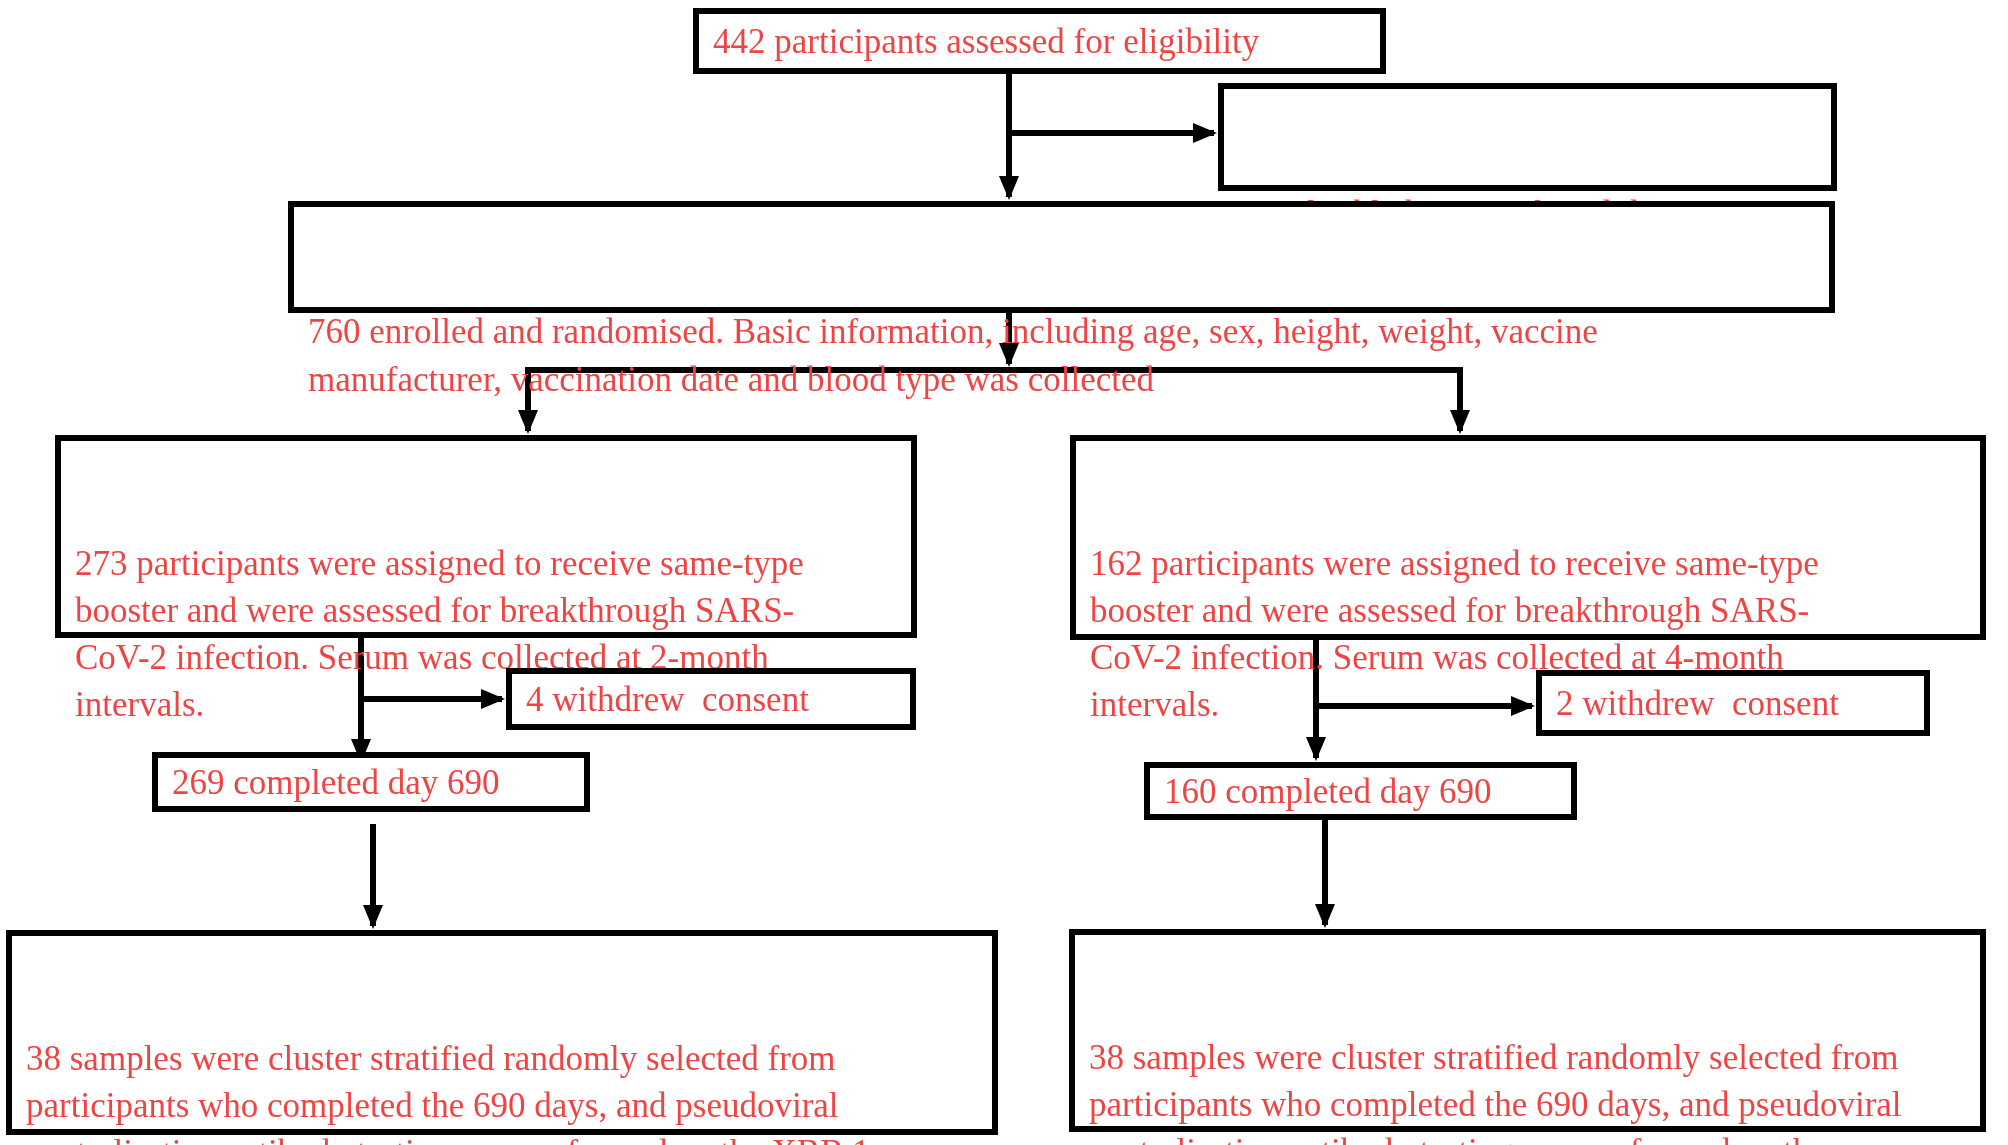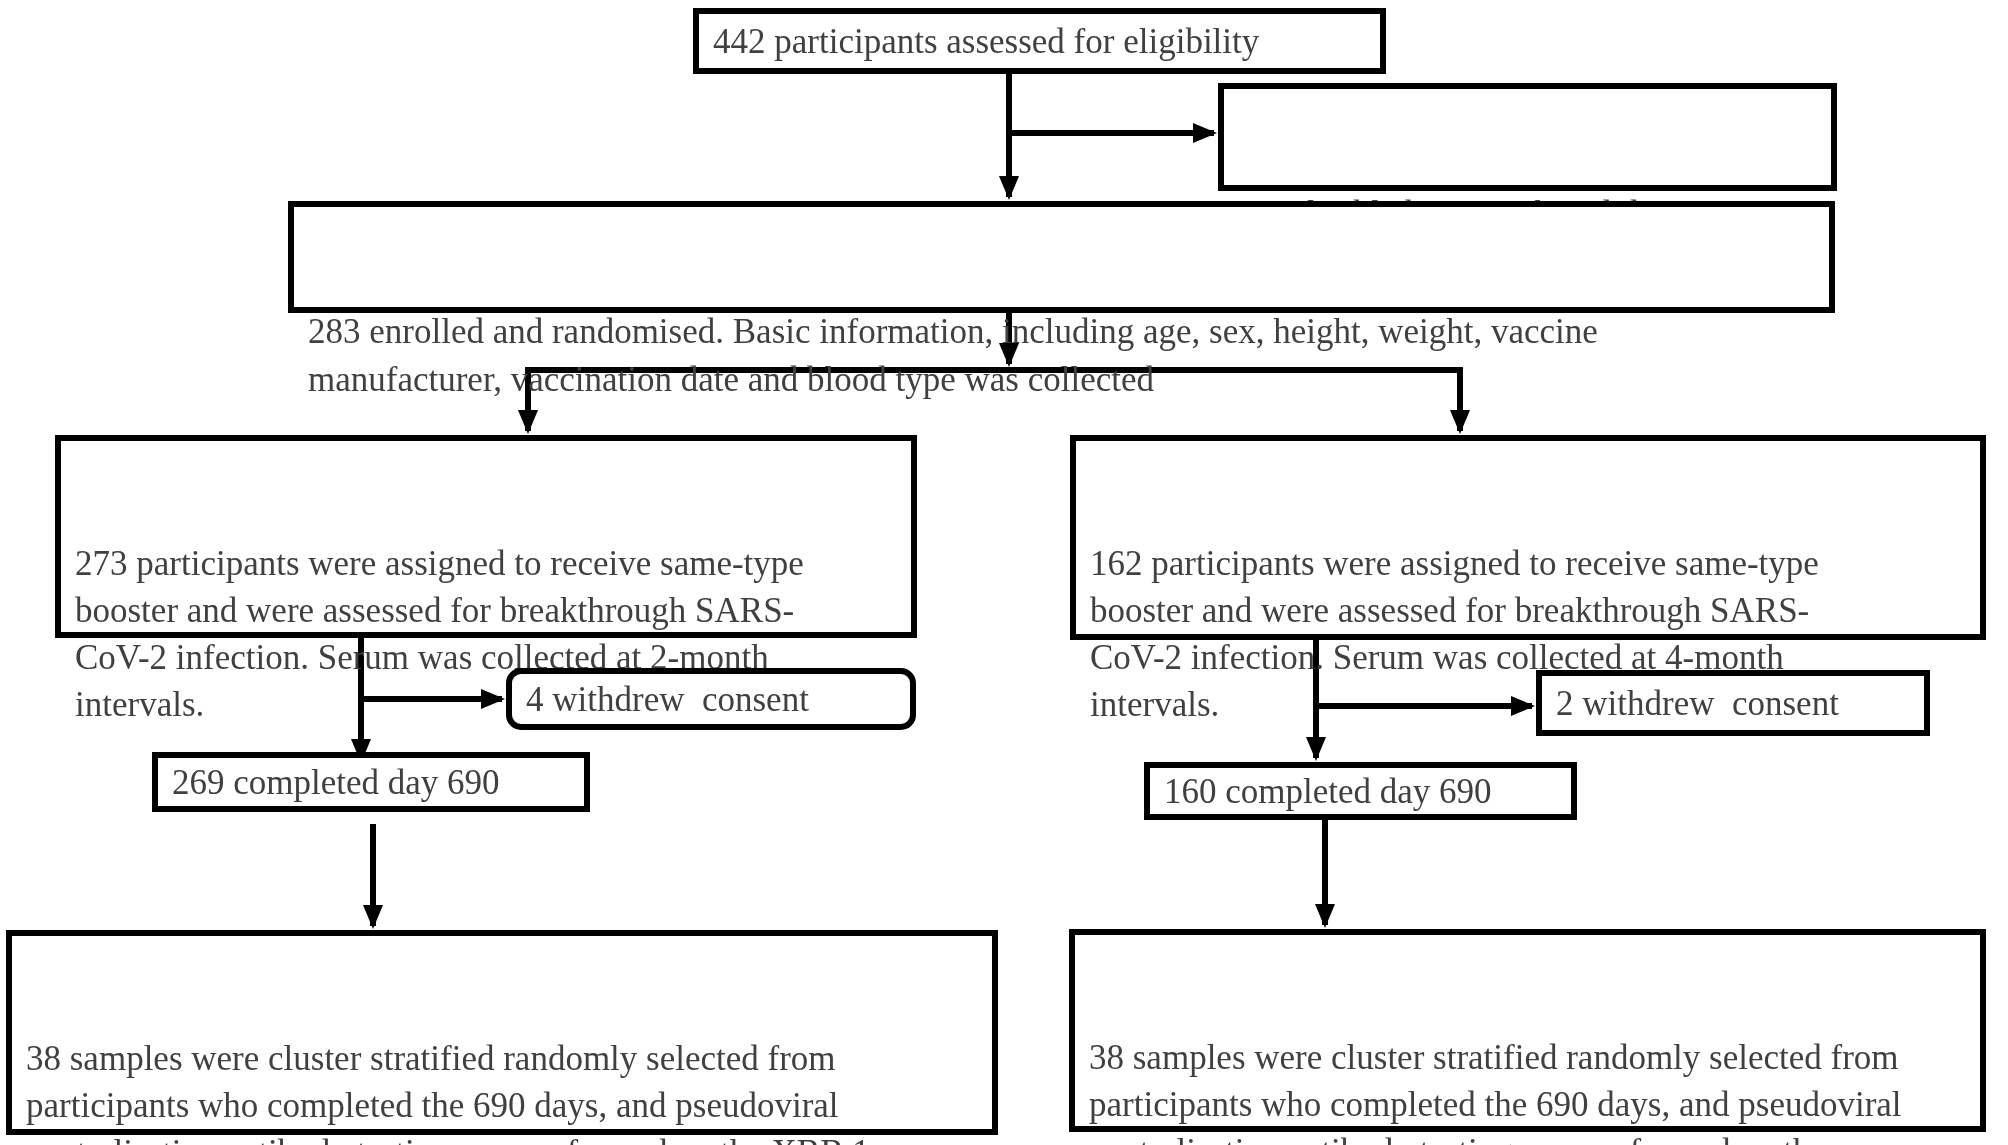--- a/index.html
+++ b/index.html
@@ -1,21 +1,21 @@
 <!DOCTYPE html>
 <html><head>
 <meta charset="utf-8">
 <style>
   html,body{margin:0;padding:0;background:#ffffff;}
   #canvas{
     position:relative;
     width:2008px;height:1145px;
     background:#ffffff;
     font-family:"Liberation Serif","DejaVu Serif",serif;
-    color:#404040;
+    color:#ef4444;
     overflow:hidden;
   }
   #connectors{
     position:absolute;left:0;top:0;width:2008px;height:1145px;
     pointer-events:none;
   }
   .box{
     position:absolute;
     box-sizing:border-box;
     border:6px solid #000000;
@@ -64,39 +64,39 @@
   <div class="box single" style="left:693px;top:8px;width:693px;height:66px;">
     <span>442 participants assessed for eligibility</span>
   </div>
 
   <div class="box multi" style="left:1218px;top:83px;width:619px;height:108px;line-height:48px;">
     <div class="lines">7 ineligible because they did not meet
 inclusion criteria</div>
   </div>
 
   <div class="box multi" style="left:288px;top:201px;width:1547px;height:112px;line-height:48px;">
-    <div class="lines">283 enrolled and randomised. Basic information, including age, sex, height, weight, vaccine
+    <div class="lines">760 enrolled and randomised. Basic information, including age, sex, height, weight, vaccine
 manufacturer, vaccination date and blood type was collected</div>
   </div>
 
   <div class="box multi" style="left:55px;top:435px;width:862px;height:203px;">
     <div class="lines">273 participants were assigned to receive same-type
 booster and were assessed for breakthrough SARS-
 CoV-2 infection. Serum was collected at 2-month
 intervals.</div>
   </div>
 
   <div class="box multi" style="left:1070px;top:435px;width:916px;height:205px;">
     <div class="lines">162 participants were assigned to receive same-type
 booster and were assessed for breakthrough SARS-
 CoV-2 infection. Serum was collected at 4-month
 intervals.</div>
   </div>
 
-  <div class="box single" style="left:506px;top:668px;width:410px;height:62px;border-radius:15px;">
+  <div class="box single" style="left:506px;top:668px;width:410px;height:62px;">
     <span>4 withdrew  consent</span>
   </div>
 
   <div class="box single" style="left:1536px;top:670px;width:394px;height:66px;">
     <span>2 withdrew  consent</span>
   </div>
 
   <div class="box single" style="left:152px;top:752px;width:438px;height:60px;text-align:center;">
     <span>269 completed day 690</span>
   </div>

